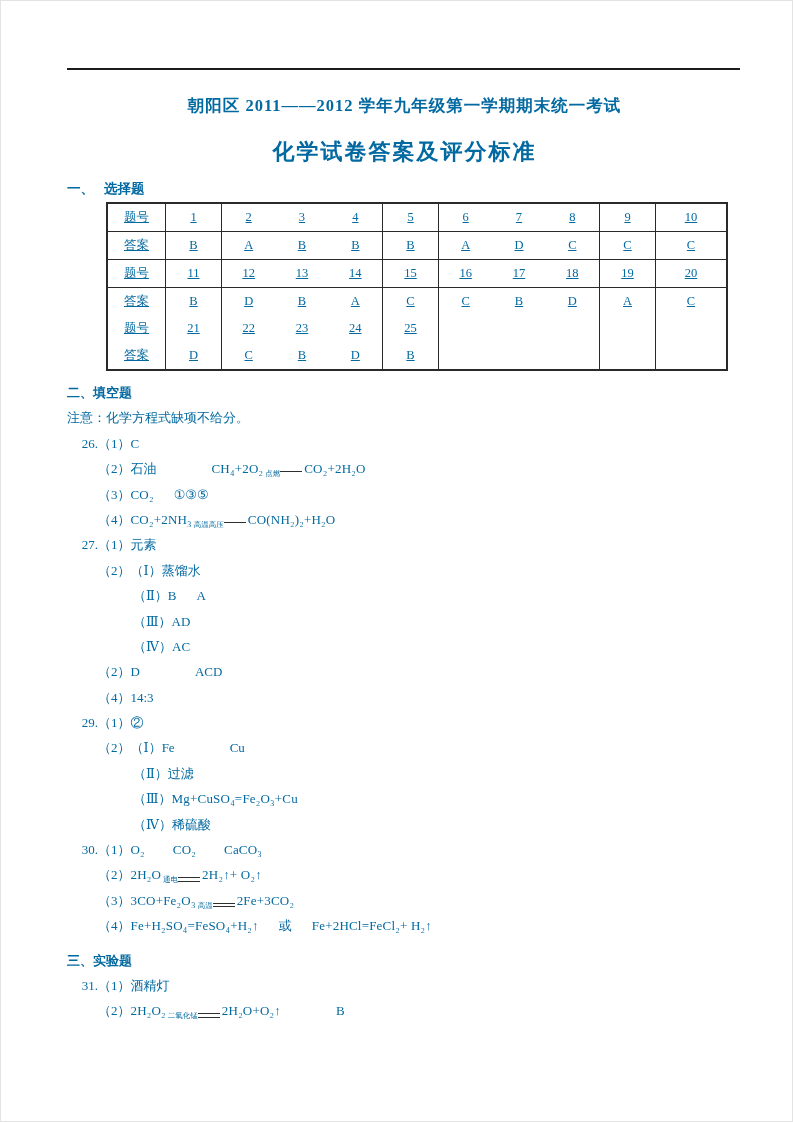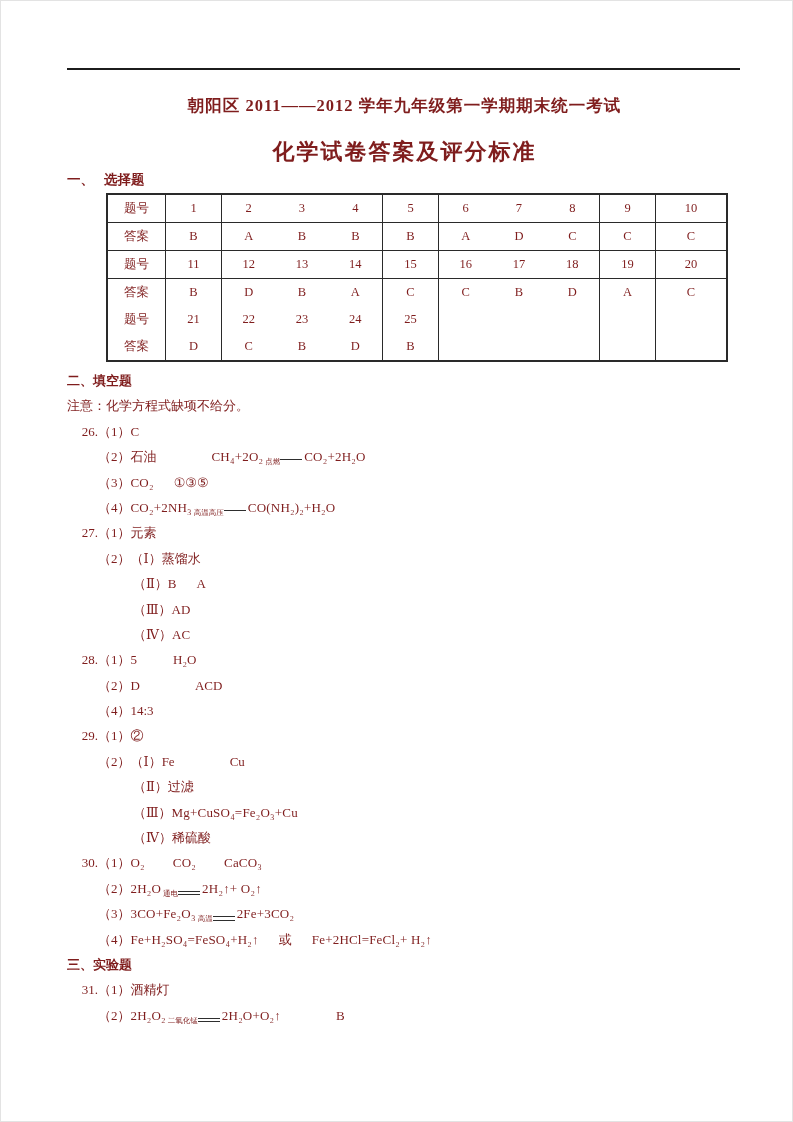--- a/index.html
+++ b/index.html
@@ -3,47 +3,47 @@
 <meta charset="utf-8">
 <style>
   html,body{margin:0;padding:0;background:#fff;}
   .page{
     position:relative;
     width:793px;height:1122px;
     background:#fff;
     border:1px solid #e3e3e3;
     box-sizing:border-box;
     font-family:"Liberation Serif","DejaVu Serif",serif;
-    color:#7f1d1d;
+    color:#0369a1;
     overflow:hidden;
   }
   .rule-top{
     position:absolute;left:66px;right:52px;top:67px;
     border-top:2px solid #1c1c1c;height:0;
   }
   .content{position:absolute;left:66px;right:50px;top:72px;}
   .title{
     text-align:center;font-size:16.5px;font-weight:bold;
     margin:22px 0 0 0;letter-spacing:1px;
   }
   .subtitle{
     text-align:center;font-size:22px;font-weight:bold;
     margin:20px 0 0 0;letter-spacing:2px;
   }
-  .sec-heading{font-size:13.5px;font-weight:bold;line-height:26px;margin-top:0;}
+  .sec-heading{font-size:13.5px;font-weight:bold;line-height:26px;margin-top:9px;}
   .sec-heading .sp{display:inline-block;width:10px;}
 
   
   table.ans{
     border-collapse:collapse;
     margin-left:39px;
     table-layout:fixed;
     font-size:12.5px;
   }
-  table.ans{border:2px solid #2a2a2a;}
+  table.ans{border:2px solid #2a2a2a;text-decoration:underline;}
   table.ans td{
     border-left:1px solid #2a2a2a;
     height:27px;padding:0;text-align:center;vertical-align:middle;
   }
   table.ans tr.hline td{border-bottom:1px solid #2a2a2a;}
   td.w-lbl{width:57px;}
   td.w-s{width:55px;}
   td.w-m{width:160px;}
   td.w-e{width:70px;}
   .mcell{display:flex;justify-content:space-around;align-items:center;}
@@ -230,21 +230,20 @@
               <span class="txt">高温高压</span>
               <span class="bar"></span>
             </span><span>CO(NH₂)₂+H₂O</span></span></div>
 
       <div class="line"><span class="qno">27.</span><span>（1）</span><span>元素</span></div>
       <div class="line ind1"><span>（2）</span><span>（Ⅰ）</span><span>蒸馏水</span></div>
       <div class="line ind2"><span>（Ⅱ）</span><span>B</span><span class="g1">A</span></div>
       <div class="line ind2"><span>（Ⅲ）</span><span>AD</span></div>
       <div class="line ind2"><span>（Ⅳ）</span><span>AC</span></div>
 
-      <div class="line"><span class="qno">28.</span><span>（1）</span><span>5</span><span class="g2">H₂O</span></div>
       <div class="line ind1"><span>（2）</span><span>D</span><span class="g3">ACD</span></div>
       <div class="line ind1"><span>（4）</span><span>14:3</span></div>
 
       <div class="line"><span class="qno">29.</span><span>（1）</span><span>②</span></div>
       <div class="line ind1"><span>（2）</span><span>（Ⅰ）</span><span>Fe</span><span class="g3">Cu</span></div>
       <div class="line ind2"><span>（Ⅱ）</span><span>过滤</span></div>
       <div class="line ind2"><span>（Ⅲ）</span><span class="eq">Mg+CuSO₄=Fe₂O₃+Cu</span></div>
       <div class="line ind2"><span>（Ⅳ）</span><span>稀硫酸</span></div>
 
       <div class="line"><span class="qno">30.</span><span>（1）</span><span class="eq">O₂</span><span class="eq g4">CO₂</span><span class="eq g4">CaCO₃</span></div>

